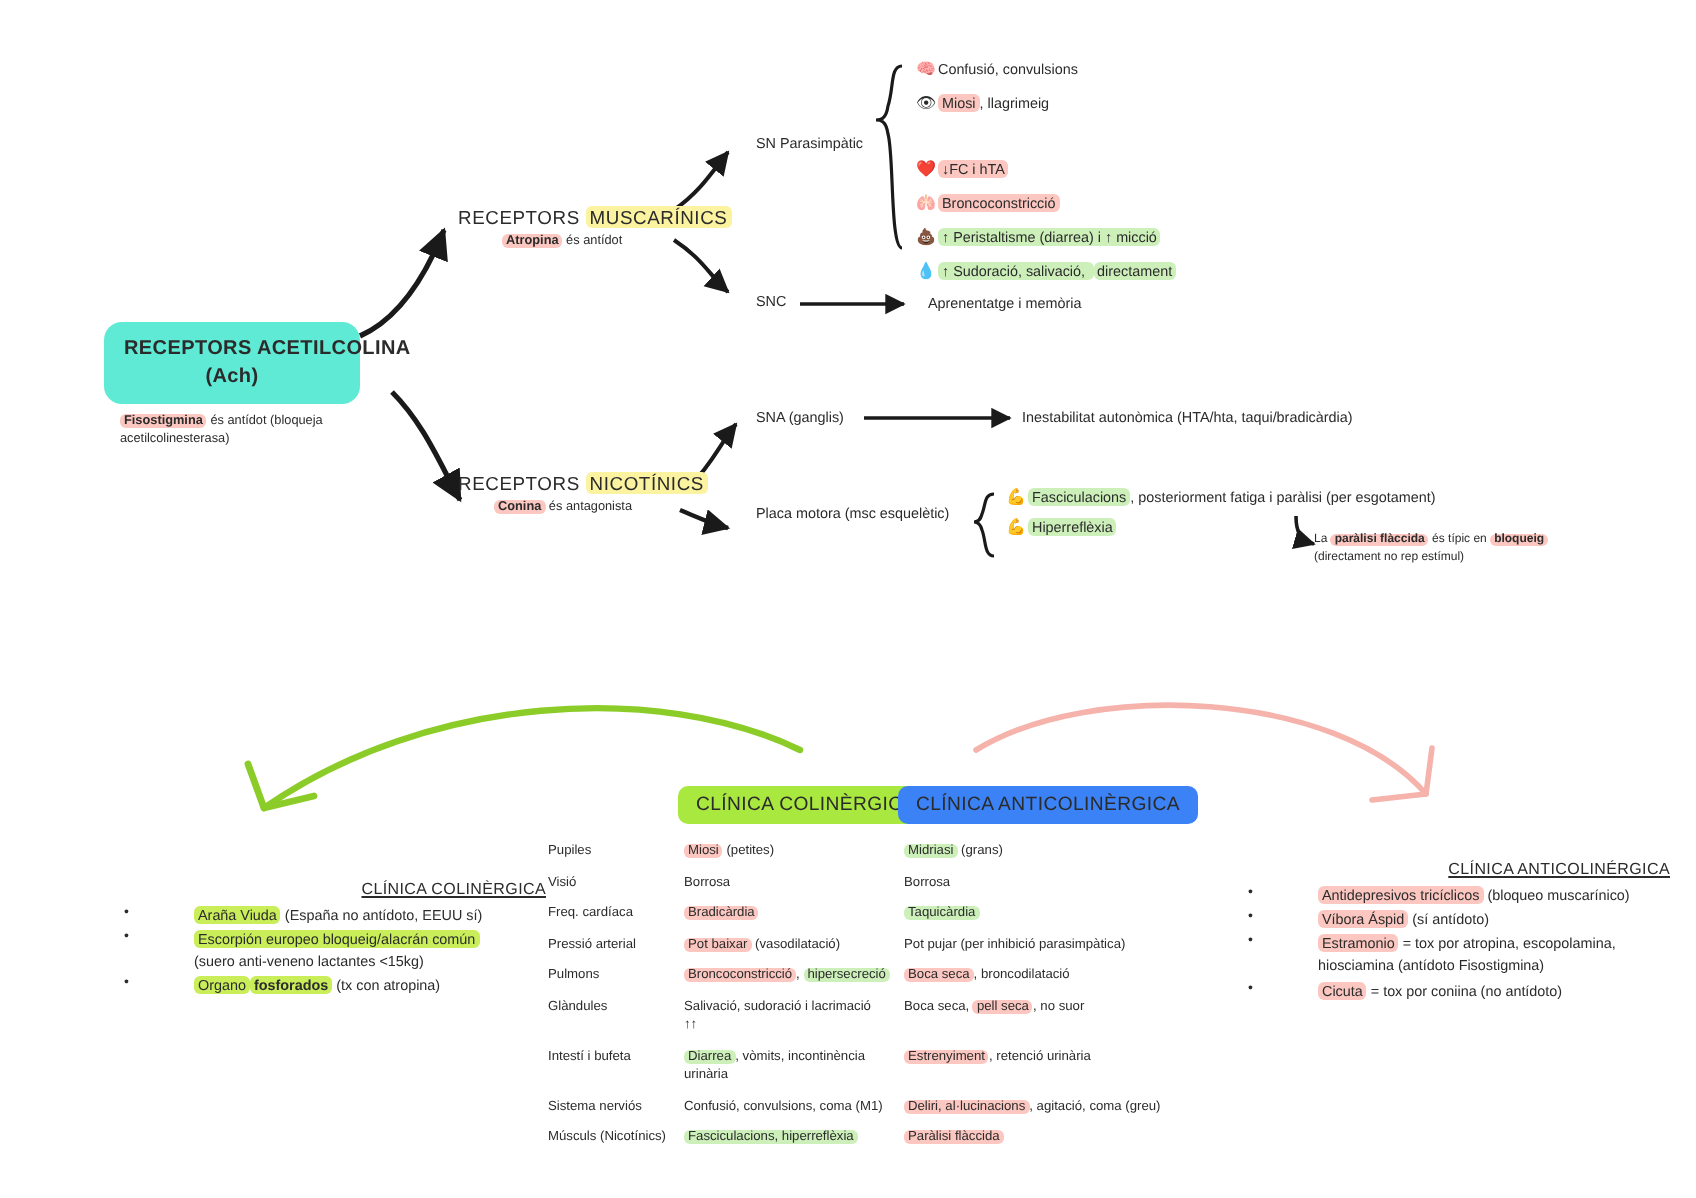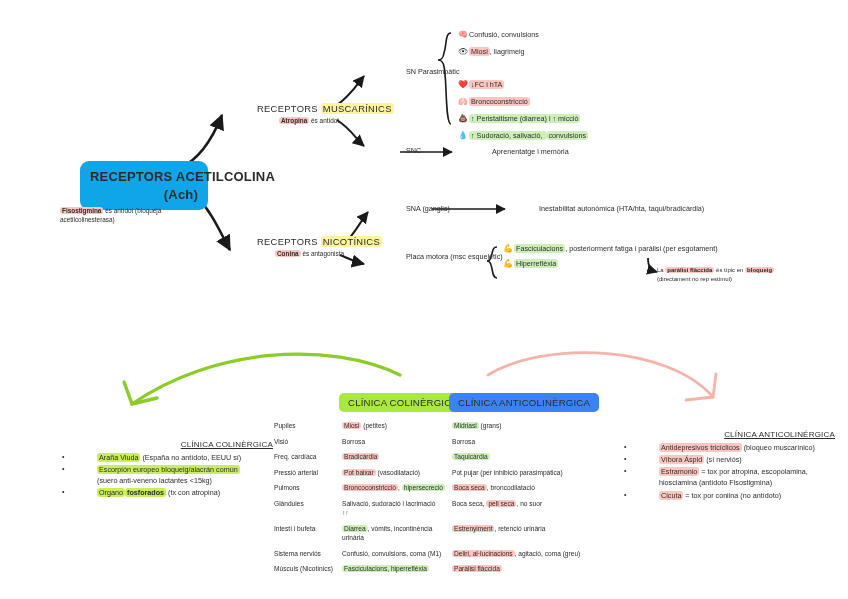--- a/index.html
+++ b/index.html
@@ -1,32 +1,32 @@
 <!DOCTYPE html>
 <html><head>
 <meta charset="utf-8">
 <style>
   html,body{margin:0;padding:0;background:#ffffff;}
   body{width:848px;height:599px;position:relative;overflow:hidden;
        font-family:"Liberation Sans","DejaVu Sans",sans-serif;color:#2b2b2b;}
   .abs{position:absolute;}
-  .node{white-space:nowrap;margin-left:28px;}
+  .node{white-space:nowrap;}
 
   
   .hl{border-radius:3px;padding:0 2px;display:inline;}
   .hl-pink{background:#fbc7c0;}
   .hl-green{background:#cdf0ba;}
   .hl-yellow{background:#fbf3a0;}
   .hl-lime{background:#c9ee5a;}
 
   
   .box-acetil{
-    background:#0ea5e9;border-radius:9px;
-    padding:7px 10px;text-align:right;
-    font-weight:bold;font-size:13px;letter-spacing:.2px;line-height:1.35;
+    background:#5eead4;border-radius:9px;
+    padding:7px 10px;text-align:center;
+    font-weight:bold;font-size:10px;letter-spacing:.2px;line-height:1.35;
   }
   .chip-title{
     border-radius:5px;padding:4px 9px;font-size:9.6px;letter-spacing:.2px;
     display:inline-block;white-space:nowrap;
   }
   .chip-coli{background:#a9e83f;}
   .chip-anticoli{background:#3b82f6;}
 
   
   .t-head{font-size:9.4px;letter-spacing:.3px;text-align:right;}
@@ -128,21 +128,21 @@
 <div class="abs t-lbl node" style="left:378px;top:204px;">SNA (ganglis)</div>
 <div class="abs t-lbl node" style="left:511px;top:204px;">Inestabilitat autonòmica (HTA/hta, taqui/bradicàrdia)</div>
 <div class="abs t-lbl node" style="left:378px;top:252px;">Placa motora (msc esquelètic)</div>
 
 <div class="abs" id="parasimpatic-list" style="left:458px;top:30px;">
     <div class="t-item" style="line-height: 1.2; margin-bottom: 7.2px; white-space: nowrap;"><span class="emoji">🧠</span><span><span class="">Confusió, convulsions</span></span></div>
     <div class="t-item" style="line-height: 1.2; margin-bottom: 24px; white-space: nowrap;"><span class="emoji">👁</span><span><span class="hl hl-pink">Miosi</span><span class="">, llagrimeig</span></span></div>
     <div class="t-item" style="line-height: 1.2; margin-bottom: 7.2px; white-space: nowrap;"><span class="emoji">❤️</span><span><span class="hl hl-pink">↓FC i hTA</span></span></div>
     <div class="t-item" style="line-height: 1.2; margin-bottom: 7.2px; white-space: nowrap;"><span class="emoji">🫁</span><span><span class="hl hl-pink">Broncoconstricció</span></span></div>
     <div class="t-item" style="line-height: 1.2; margin-bottom: 7.2px; white-space: nowrap;"><span class="emoji">💩</span><span><span class="hl hl-green">↑ Peristaltisme (diarrea) i ↑ micció</span></span></div>
-    <div class="t-item" style="line-height: 1.2; margin-bottom: 7.2px; white-space: nowrap;"><span class="emoji">💧</span><span><span class="hl hl-green">↑ Sudoració, salivació, </span><span class="hl hl-green">convulsions</span></span></div>
+    <div class="t-item" style="line-height: 1.2; margin-bottom: 7.2px; white-space: nowrap;"><span class="emoji">💧</span><span><span class="hl hl-green">↑ Sudoració, salivació, </span><span class="hl hl-green">directament</span></span></div>
   </div>
 
 <div class="abs" id="placa-list" style="left:503px;top:244px;">
     <div class="t-item" style="line-height: 1.2; margin-bottom: 5px; white-space: nowrap;"><span class="emoji">💪</span><span><span class="hl hl-green">Fasciculacions</span><span class="">, posteriorment fatiga i paràlisi (per esgotament)</span></span></div>
     <div class="t-item" style="line-height: 1.2; margin-bottom: 5px; white-space: nowrap;"><span class="emoji">💪</span><span><span class="hl hl-green">Hiperreflèxia</span></span></div>
   </div>
 
 <div class="abs t-tiny" style="left:657px;top:266px;width:180px;line-height:1.5;">
   <span>La </span><span class="hl hl-pink b">paràlisi flàccida</span><span> és típic en </span><span class="hl hl-pink b">bloqueig</span><br>
   <span>(directament no rep estímul)</span>
@@ -213,17 +213,17 @@
       <li><span class="hl hl-lime">Araña Viuda</span><span class=""> (España no antídoto, EEUU sí)</span></li>
       <li><span class="hl hl-lime">Escorpión europeo bloqueig/alacrán común</span><span class="sub">(suero anti-veneno lactantes &lt;15kg)</span></li>
       <li><span class="hl hl-lime">Organo</span><span class="hl hl-lime" style="font-weight: bold;">fosforados</span><span class=""> (tx con atropina)</span></li>
     </ul>
 </div>
 
 <div class="abs" style="left:620px;top:430px;width:215px;">
   <div class="t-sec">CLÍNICA ANTICOLINÉRGICA</div>
   <ul class="clin" id="clinic-right-list">
       <li><span class="hl hl-pink">Antidepresivos tricíclicos</span><span class=""> (bloqueo muscarínico)</span></li>
-      <li><span class="hl hl-pink">Víbora Áspid</span><span class=""> (sí nerviós)</span></li>
+      <li><span class="hl hl-pink">Víbora Áspid</span><span class=""> (sí antídoto)</span></li>
       <li><span class="hl hl-pink">Estramonio</span><span class=""> = tox por atropina, escopolamina,</span><span class="sub">hiosciamina (antídoto Fisostigmina)</span></li>
       <li><span class="hl hl-pink">Cicuta</span><span class=""> = tox por coniina (no antídoto)</span></li>
     </ul>
 </div>
 
 </body></html>

